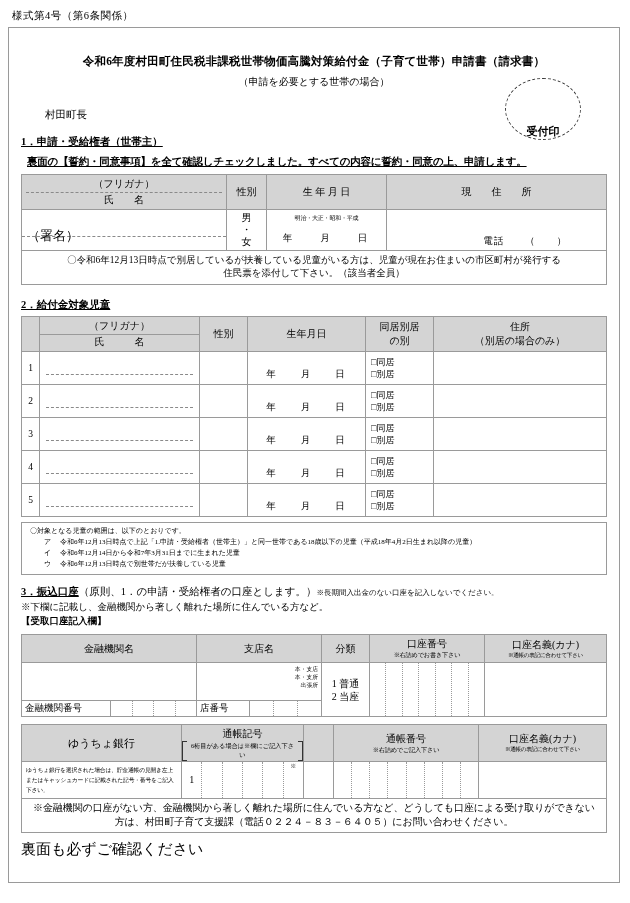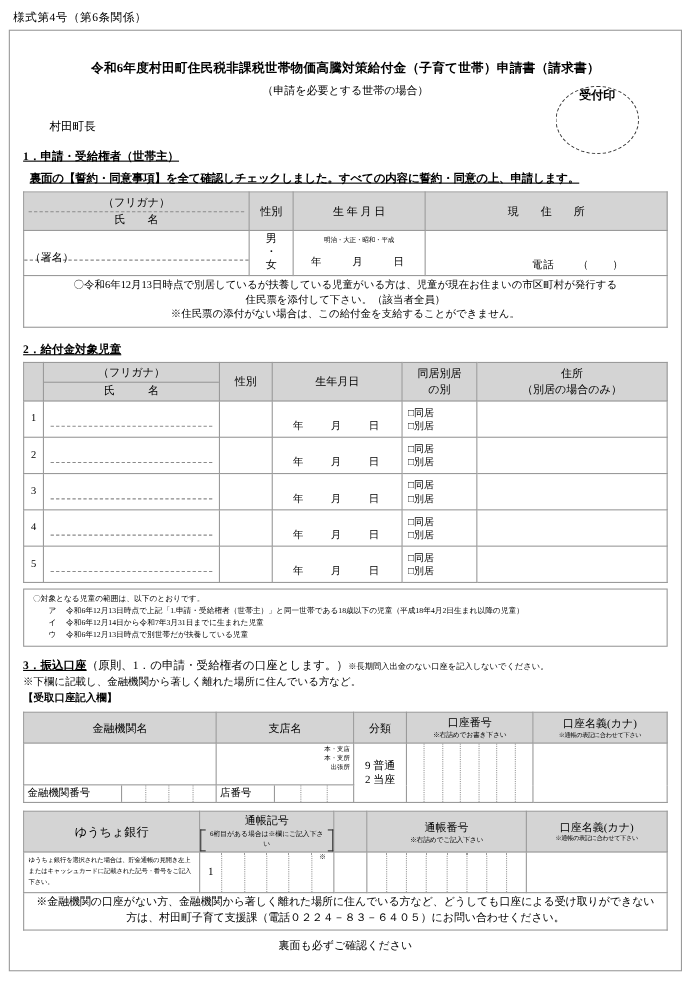--- a/index.html
+++ b/index.html
@@ -33,21 +33,21 @@
   }
   .subtitle { text-align:center; font-size:10px; margin-top:6px; }
 
   .mayor { margin-top:19px; margin-left:24px; font-size:10.5px; }
 
   .stamp {
     position:absolute; right:38px; top:50px;
     width:76px; height:62px;
     border:1px dashed #3a3a3a;
     border-radius:50%;
-    display:flex; align-items:flex-start; justify-content:center;
+    display:flex; align-items:flex-end; justify-content:center;
     font-size:11px; font-weight:bold;
   }
 
   .sec-head {
     font-size:10.5px; font-weight:bold;
     text-decoration:underline;
     margin:13px 0 4px 0;
     display:inline-block;
   }
   .sec3-wrap { margin:10px 0 2px 0; }
@@ -68,21 +68,21 @@
   table.grid td, table.grid th { border:1px solid #9a9a9a; }
   .hdr { background:#d4d4d4; text-align:center; font-weight:normal; font-size:10px; padding:2px 0; }
   .tiny { font-size:6.2px; letter-spacing:-0.2px; }
   .xtiny { font-size:5.6px; letter-spacing:-0.3px; }
 
   .furi {
     border-bottom:1px dashed #8a8a8a;
     height:13px;
   }
   .namecell { height:40px; position:relative; padding:0; }
-  .sig { position:absolute; left:5px; top:17px; font-size:10px; }
+  .sig { position:absolute; left:5px; top:17px; font-size:13px; }
 
   .gender { text-align:center; font-size:10px; line-height:12px; padding:2px 0; }
   .dob { text-align:center; padding:2px 2px 3px 2px; }
   .dob .era { font-size:6px; letter-spacing:-0.2px; }
   .dob .ymd { font-size:9.5px; letter-spacing:3px; margin-top:9px; }
   .addr { position:relative; padding:0; }
   .tel { position:absolute; left:44%; bottom:2px; font-size:9.5px; letter-spacing:1px; }
 
   .notebox { border:1px solid #9a9a9a; border-top:none; padding:3px 6px 4px 6px; font-size:9.5px; line-height:13px;text-align:center; }
   .notebox2 { border:1px solid #9a9a9a; padding:3px 8px 4px 8px; font-size:7px; line-height:11px; margin-top:-1px; }
@@ -119,21 +119,21 @@
   .kigo-hdr { text-align:center; font-size:10px; line-height:11px; padding:1px 0 2px 0; }
   .bracket { display:inline-block; font-size:6.2px; line-height:9px; position:relative; padding:0 7px; }
   .bracket::before, .bracket::after {
     content:""; position:absolute; top:0; width:4px; height:100%;
     border:1px solid #333;
   }
   .bracket::before { left:0; border-right:none; }
   .bracket::after { right:0; border-left:none; }
 
   .final-note { border:1px solid #9a9a9a; border-top:none; font-size:10px; padding:2px 4px 3px 4px; line-height:14px; text-align:center; letter-spacing:-0.1px; }
-  .footer { text-align:center; font-size:10px; margin-top:7px; }
+  .footer { font-size:15px; margin-top:7px; }
 </style>
 </head>
 <body>
 
 <div class="page">
 
   <div class="form-no">様式第4号（第6条関係）</div>
 
   <div class="outer">
 
@@ -178,21 +178,20 @@
         <td class="addr">
           <div class="tel">電話　　（　　）</div>
         </td>
       </tr>
     </tbody>
       </table>
 
     <div class="notebox">
       <div>〇令和6年12月13日時点で別居しているが扶養している児童がいる方は、児童が現在お住まいの市区町村が発行する</div>
       <div>住民票を添付して下さい。（該当者全員）</div>
-      <div>※住民票の添付がない場合は、この給付金を支給することができません。</div>
     </div>
 
     
     <div class="sec-head">2．給付金対象児童</div>
 
     <table class="grid">
       <tbody>
           <tr>
         <th class="hdr" style="width:18px"></th>
         <th class="hdr" style="width:160px">
@@ -321,21 +320,21 @@
       <tr>
         <td class="bk-body"></td>
         <td class="bk-body brn">
           <div class="brn-list">
             <div>本・支店</div>
             <div>本・支所</div>
             <div>出張所</div>
           </div>
         </td>
         <td class="kind" rowspan="2">
-          <div>9 普通</div>
+          <div>1 普通</div>
           <div>2 当座</div>
         </td>
         <td rowspan="2" style="padding:0">
           <div class="cellgrid" style="height:53px">
             <span></span>
                 <span></span>
                 <span></span>
                 <span></span>
                 <span></span>
                 <span></span>

